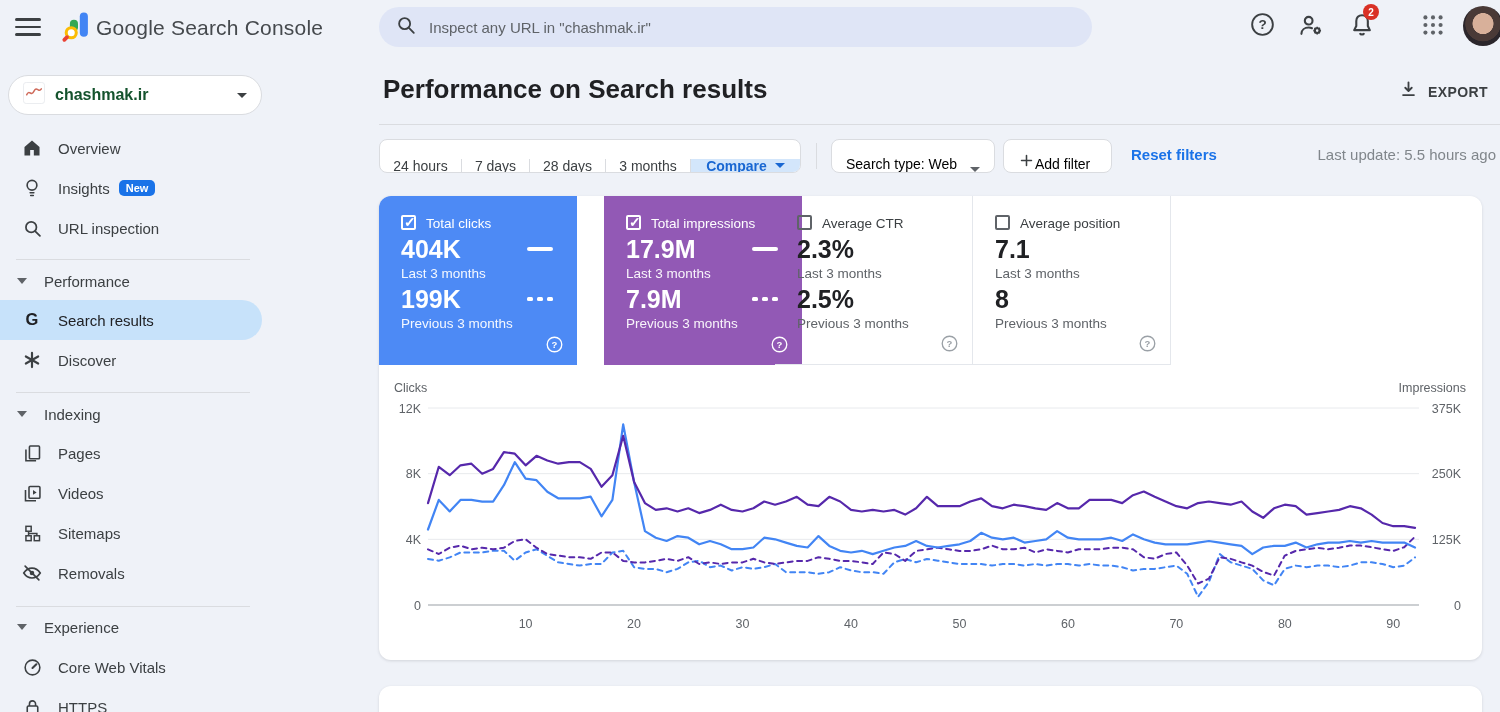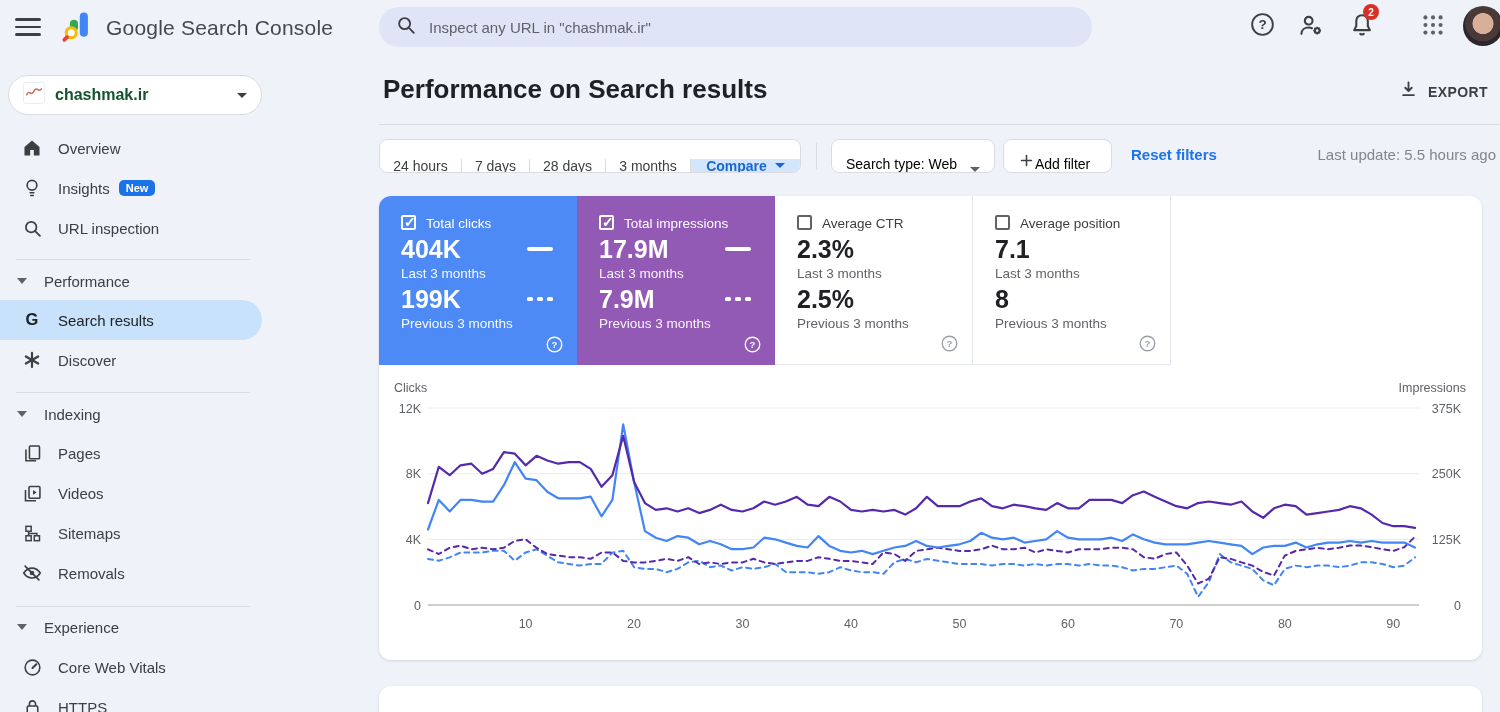--- a/index.html
+++ b/index.html
@@ -3,21 +3,21 @@
 <meta charset="utf-8">
 <style>
   * { margin:0; padding:0; box-sizing:border-box; }
   html,body { width:1500px; height:712px; overflow:hidden; }
   body { font-family:"Liberation Sans", sans-serif; background:var(--page-bg,#eff2f8); position:relative; color:var(--text-primary,#202124); }
 
   
   .topbar { position:absolute; left:0; top:0; width:1500px; height:53px; }
   .hamburger { position:absolute; left:15px; top:15px; width:26px; height:24px; display:flex; flex-direction:column; justify-content:space-between; padding:3px 0; cursor:pointer; }
   .hamburger span { display:block; height:2.6px; background:#3c4043; border-radius:2px; }
-  .logo-wrap { position:absolute; left:60px; top:8px; display:flex; align-items:center; gap:10px; }
+  .logo-wrap { position:absolute; left:60px; top:8px; display:flex; align-items:center; }
   .app-title { font-size:21px; color:#45494d; letter-spacing:.2px; }
   .search-pill { position:absolute; left:379px; top:7px; width:713px; height:40px; border-radius:20px; background:var(--search-bg,#dfe5f6); display:flex; align-items:center; padding:0 16px; gap:12px; }
   .search-pill input { border:none; background:transparent; outline:none; font-size:15px; width:100%; font-family:inherit; color:#202124; }
   .search-pill input::placeholder { color:#5f6368; }
   .tb-icon { position:absolute; width:26px; height:26px; cursor:pointer; }
   .badge { position:absolute; left:1363px; top:4px; min-width:16px; height:16px; background:var(--badge-red,#d93025); color:#fff; font-size:10px; font-weight:700; border-radius:8px; display:flex; align-items:center; justify-content:center; padding:0 4px; }
   .avatar { position:absolute; left:1463px; top:6px; width:40px; height:40px; border-radius:50%;
             background: radial-gradient(circle at 50% 44%, #d8b09a 0 34%, #4a3a37 36% 58%, #2b262b 60% 100%); }
 
   
@@ -351,21 +351,21 @@
         <span></span>
         <span></span>
       </span>
     <span class="cap2">Previous 3 months</span>
     <span class="help"><svg width="19" height="19" viewBox="0 0 24 24" fill="none" stroke="currentColor" stroke-width="1.7">
           <circle cx="12" cy="12" r="9.2"></circle>
           <text x="12" y="16.2" text-anchor="middle" font-size="12" font-weight="700" fill="currentColor" stroke="none" font-family="Liberation Sans, sans-serif">?</text>
         </svg></span>
   </div>
 
-  <div class="metric-card c1 colored" style="background: rgb(146, 89, 181);">
+  <div class="metric-card c1 colored" style="background: rgb(146, 89, 181); margin-left: 27px;">
     <span class="cb checked"></span>
     <span class="m-title">Total impressions</span>
     <span class="v1">17.9M</span>
     <span class="dash-solid"></span>
     <span class="cap1">Last 3 months</span>
     <span class="v2">7.9M</span>
     <span class="dash-dotted">
         <span></span>
         <span></span>
         <span></span>

